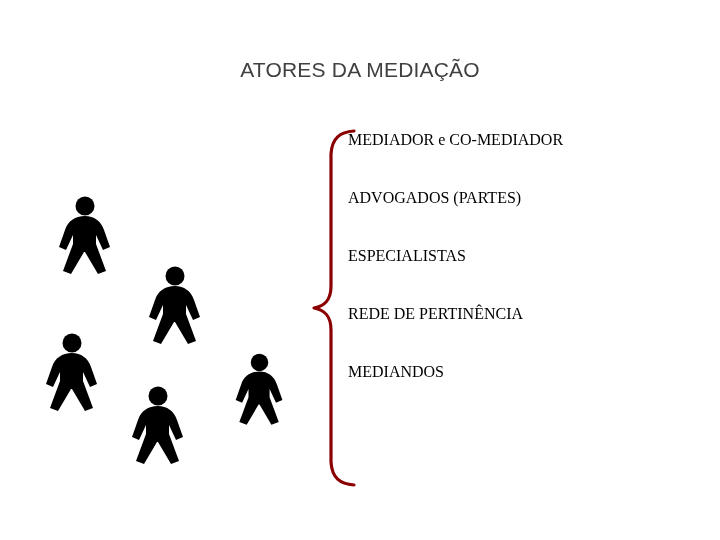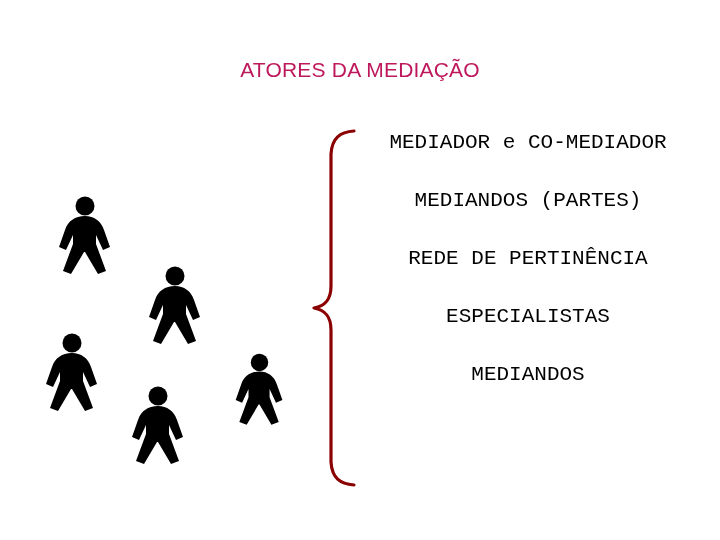--- a/index.html
+++ b/index.html
@@ -19,38 +19,37 @@
     height: 540px;
     background: #ffffff;
   }
   .slide-title {
     position: absolute;
     left: 0;
     top: 58px;
     width: 720px;
     text-align: center;
     font-size: 21px;
-    color: #be185d;
+    color: #404040;
     letter-spacing: 0.2px;
     font-family: "Liberation Sans", sans-serif;
   }
   .items {
     position: absolute;
     left: 348px;
     top: 132px;
     width: 360px;
   }
   .item {
-    font-size: 21px;
+    font-size: 16px;
     color: #000000;
     line-height: 1.0;
     height: 58px;
     white-space: nowrap;
-    font-family: Liberation Mono, monospace;
-    text-align: center;
+    font-family: Liberation Serif, serif;
   }
   .brace {
     position: absolute;
     left: 310px;
     top: 128px;
     width: 52px;
     height: 360px;
   }
   .people {
     position: absolute;
@@ -110,19 +109,19 @@
   </div>
 
   <div class="brace">
     <svg width="52" height="360" viewBox="0 0 52 360" xmlns="http://www.w3.org/2000/svg">
       <path d="M44 3 C30 4 22 10 21 26 L21 158 C21 172 15 178 4 180 C15 182 21 188 21 202 L21 334 C22 350 30 356 44 357" fill="none" stroke="#8B0000" stroke-width="3.2" stroke-linecap="round" stroke-linejoin="round"></path>
     </svg>
   </div>
 
   <div class="items">
     <div class="item">MEDIADOR e CO-MEDIADOR</div>
-    <div class="item">MEDIANDOS (PARTES)</div>
+    <div class="item">ADVOGADOS (PARTES)</div>
+    <div class="item">ESPECIALISTAS</div>
     <div class="item">REDE DE PERTINÊNCIA</div>
-    <div class="item">ESPECIALISTAS</div>
     <div class="item">MEDIANDOS</div>
   </div>
 
 </div>
 
 </body></html>

